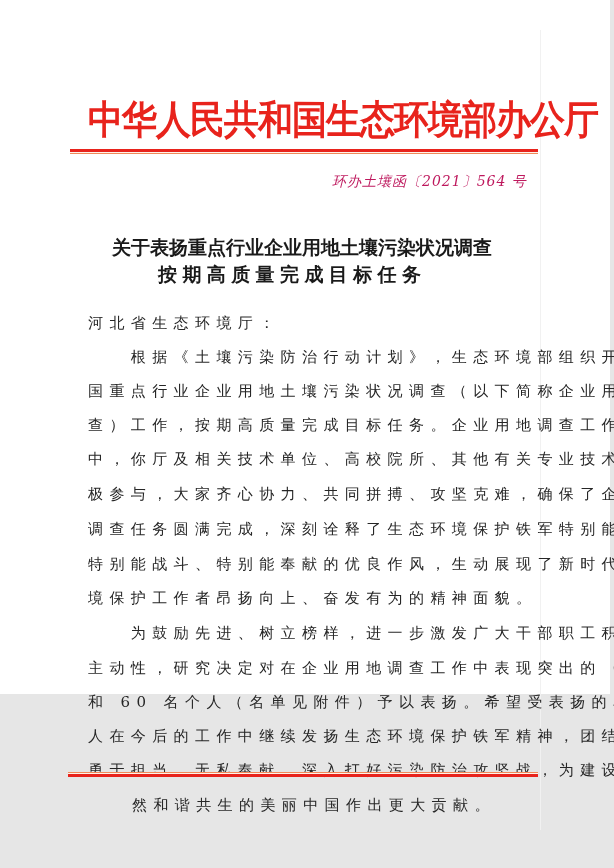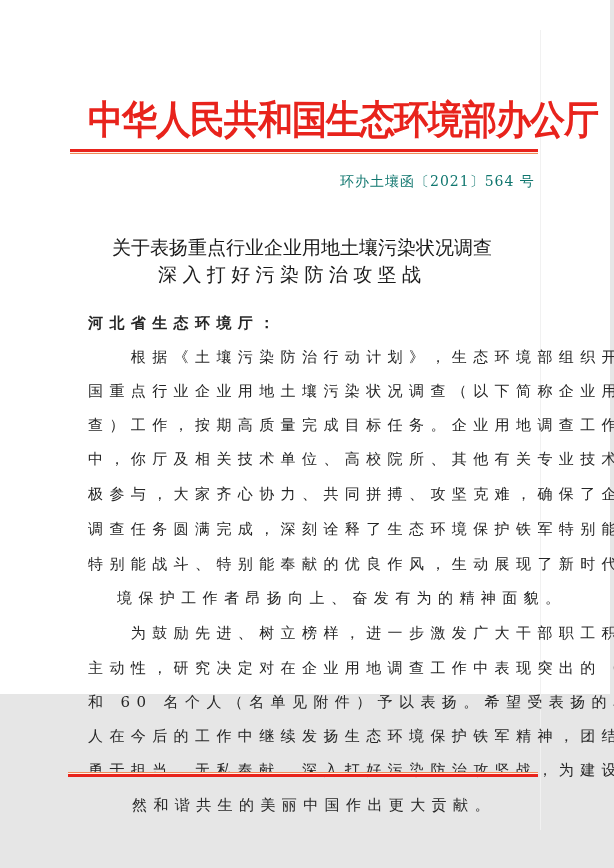--- a/index.html
+++ b/index.html
@@ -60,36 +60,37 @@
     }
     .red-rule .gap {
       height: 1px;
       background: #fff3ea;
     }
     .rule-top { top: 149px; }
     .rule-bottom { top: 772px; left: 68px; width: 470px; }
 
     .doc-number {
       position: absolute;
-      left: 340px;
+      left: 332px;
       top: 170px;
       font-family: "DejaVu Serif", "Liberation Serif", serif;
       font-size: 14px;
       line-height: 22px;
-      color: #0f766e;
+      color: #be185d;
       letter-spacing: 1px;
       white-space: nowrap;
+      font-style: italic;
     }
     .title {
       position: absolute;
       left: 0;
       width: 610px;
       text-align: center;
       font-family: "DejaVu Serif", "Liberation Serif", serif;
-      font-weight: normal;
+      font-weight: bold;
       font-size: 19px;
       line-height: 26px;
       color: #1a1a1a;
       white-space: nowrap;
     }
     .title-1 { top: 234px; left: 112px; width: 386px; text-align: left; letter-spacing: 0px; }
     .title-2 { top: 261px; left: 158px; width: 300px; text-align: left; letter-spacing: 5.4px; }
 
     .body-text {
       position: absolute;
@@ -118,33 +119,33 @@
 
   <div class="red-rule rule-top">
     <div class="thick"></div>
     <div class="gap"></div>
     <div class="thin"></div>
   </div>
 
   <div class="doc-number">环办土壤函〔2021〕564 号</div>
 
   <div class="title title-1">关于表扬重点行业企业用地土壤污染状况调查</div>
-  <div class="title title-2">深入打好污染防治攻坚战</div>
+  <div class="title title-2">按期高质量完成目标任务</div>
 
   <div class="body-text" style="top:0;">
-    <div class="line" style="top:312px;font-weight:bold;">河北省生态环境厅：</div>
+    <div class="line" style="top:312px;">河北省生态环境厅：</div>
 
     <div class="line" style="top:346px;">　　根据《土壤污染防治行动计划》，生态环境部组织开展了全</div>
     <div class="line" style="top:380px;">国重点行业企业用地土壤污染状况调查（以下简称企业用地调</div>
     <div class="line" style="top:414px;">查）工作，按期高质量完成目标任务。企业用地调查工作过程</div>
     <div class="line" style="top:448px;">中，你厅及相关技术单位、高校院所、其他有关专业技术力量积</div>
     <div class="line" style="top:483px;">极参与，大家齐心协力、共同拼搏、攻坚克难，确保了企业用地</div>
     <div class="line" style="top:518px;">调查任务圆满完成，深刻诠释了生态环境保护铁军特别能吃苦、</div>
     <div class="line" style="top:553px;">特别能战斗、特别能奉献的优良作风，生动展现了新时代生态环</div>
-    <div class="line" style="top:587px;margin-left:29px;">境保护工作者昂扬向上、奋发有为的精神面貌。</div>
+    <div class="line" style="top:587px;">境保护工作者昂扬向上、奋发有为的精神面貌。</div>
 
     <div class="line" style="top:622px;">　　为鼓励先进、树立榜样，进一步激发广大干部职工积极性、</div>
     <div class="line" style="top:657px;">主动性，研究决定对在企业用地调查工作中表现突出的 6 个集体</div>
     <div class="line" style="top:691px;">和 60 名个人（名单见附件）予以表扬。希望受表扬的单位和个</div>
     <div class="line" style="top:725px;">人在今后的工作中继续发扬生态环境保护铁军精神，团结协作、</div>
     <div class="line" style="top:759px;">勇于担当、无私奉献，深入打好污染防治攻坚战，为建设人与自</div>
     <div class="line" style="top:794px;margin-left:44px;">然和谐共生的美丽中国作出更大贡献。</div>
   </div>
 
   <div class="red-rule rule-bottom">

